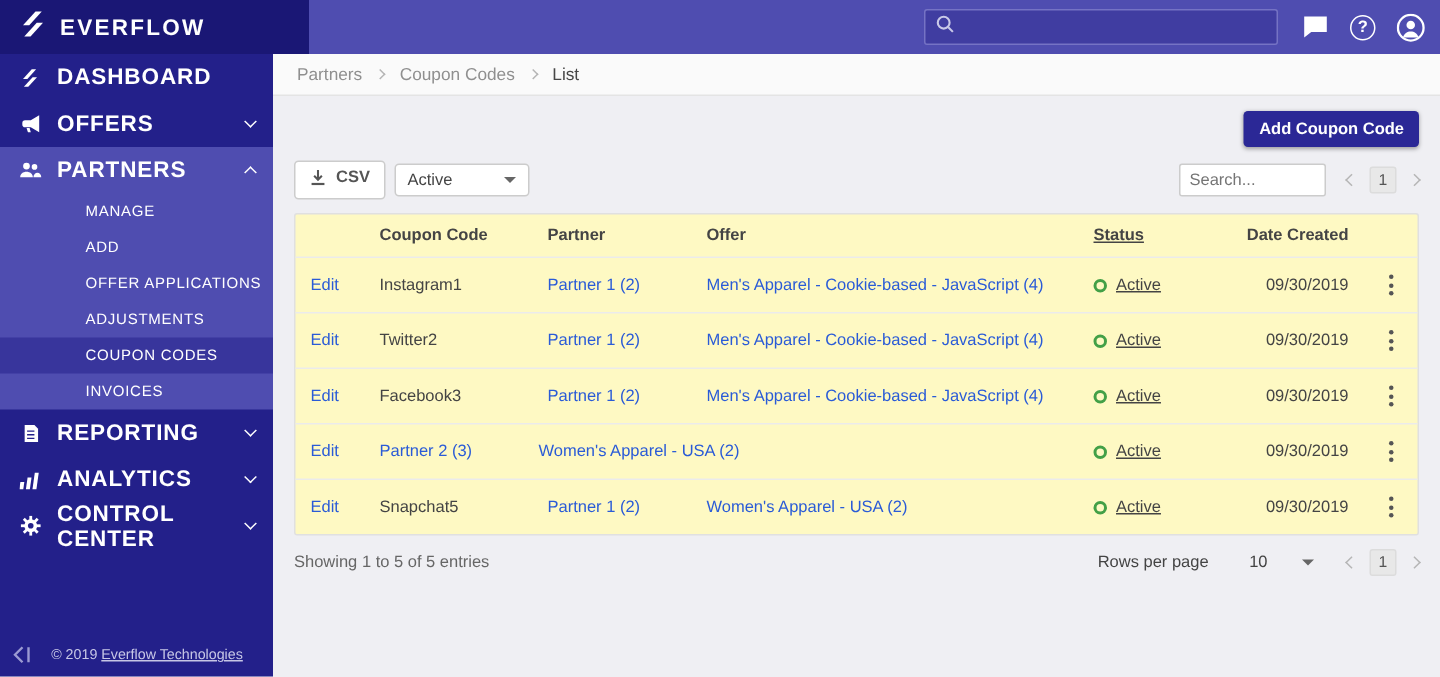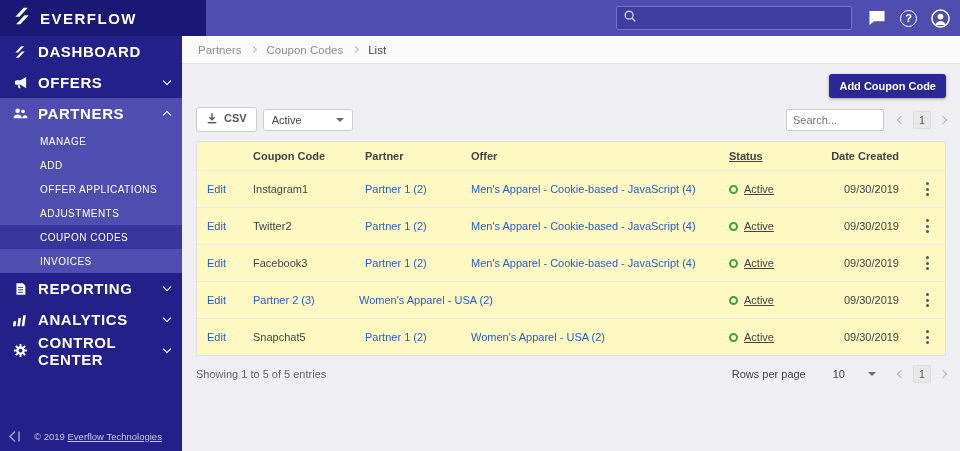--- a/index.html
+++ b/index.html
@@ -16,21 +16,21 @@
   .top-icons { display:flex; align-items:center; gap:14px; margin-left:16px; }
   .top-icons .ticon { display:flex; align-items:center; justify-content:center; cursor:pointer; }
   .help-circle { width:17px; height:17px; border:1.6px solid #fff; border-radius:50%; color:#fff; font-size:11px; font-weight:bold; display:flex; align-items:center; justify-content:center; }
 
   
   .sidebar { position:absolute; top:36px; left:0; width:182px; bottom:0; background:#23208a; display:flex; flex-direction:column; }
   .nav-item { height:31px; display:flex; align-items:center; gap:10px; padding:0 12px; color:#fff; font-size:15px; font-weight:bold; letter-spacing:.6px; cursor:pointer; }
   .nav-icon { width:16px; display:flex; justify-content:center; }
   .nav-label { flex:1; }
   .partners-group { background:#4f4db0; }
-  .submenu-item { height:24px; display:flex; align-items:center; padding-left:40px; color:#fff; font-size:10px; letter-spacing:.5px; cursor:pointer; }
+  .submenu-item { height:24px; display:flex; align-items:center; padding-left:57px; color:#fff; font-size:10px; letter-spacing:.5px; cursor:pointer; }
   .submenu-item.active { background:#38359c; }
   .chev { display:inline-block; width:6px; height:6px; border-right:1.6px solid #fff; border-bottom:1.6px solid #fff; }
   .chev.down { transform:rotate(45deg); margin-top:-3px; }
   .chev.up { transform:rotate(-135deg); margin-top:3px; }
   .sidebar-footer { margin-top:auto; display:flex; align-items:center; padding:8px 8px; }
   .copyright { flex:1; text-align:center; font-size:9.5px; color:#c7c7e6; }
   .copyright a { color:#c7c7e6; text-decoration:underline; cursor:pointer; }
 
   
   .main { position:absolute; top:36px; left:182px; right:0; bottom:0; background:#efeff3; }

